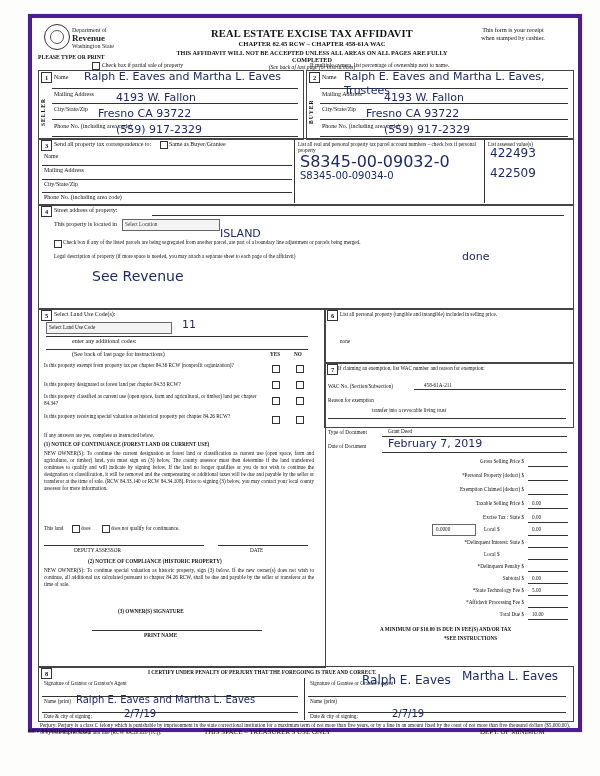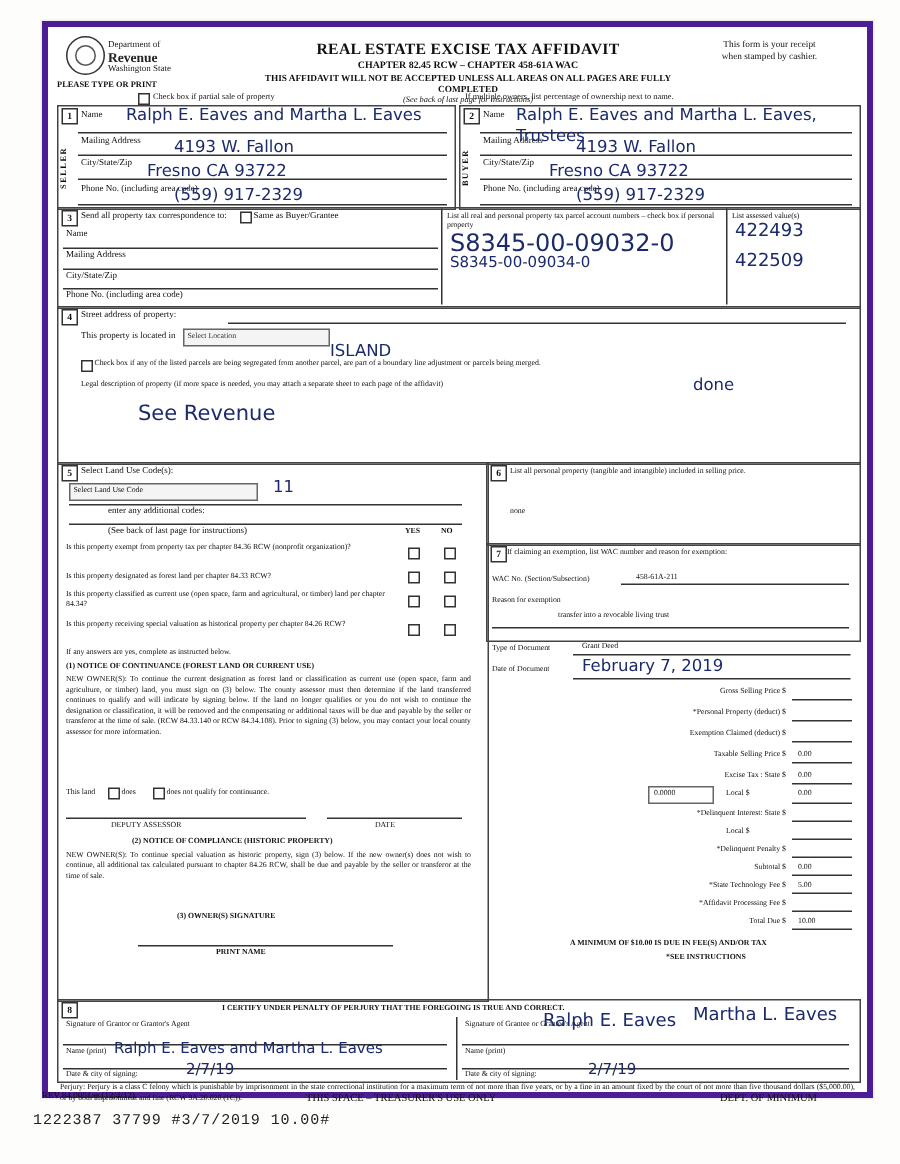--- a/index.html
+++ b/index.html
@@ -257,14 +257,13 @@
 
     <div class="row xs" style="left:8px;top:704px;width:530px;line-height:7px;text-align:justify;">Perjury: Perjury is a class C felony which is punishable by imprisonment in the state correctional institution for a maximum term of not more than five years, or by a fine in an amount fixed by the court of not more than five thousand dollars ($5,000.00), or by both imprisonment and fine (RCW 9A.20.020 (1C)).</div>
   </div>
 
   <div class="footer">
     <span style="position:absolute;left:0;top:0;font-size:6px;">REV 84 0001ae (12/4/12)</span>
     <span style="position:absolute;left:176px;top:0;font-size:7px;">THIS SPACE – TREASURER'S USE ONLY</span>
     <span style="position:absolute;left:452px;top:0;font-size:7px;">DEPT. OF MINIMUM</span>
   </div>
 
-  <div class="barcode">1222387 37799 #3/7/2019 10.00#</div>
 </div>
 
 </body></html>

